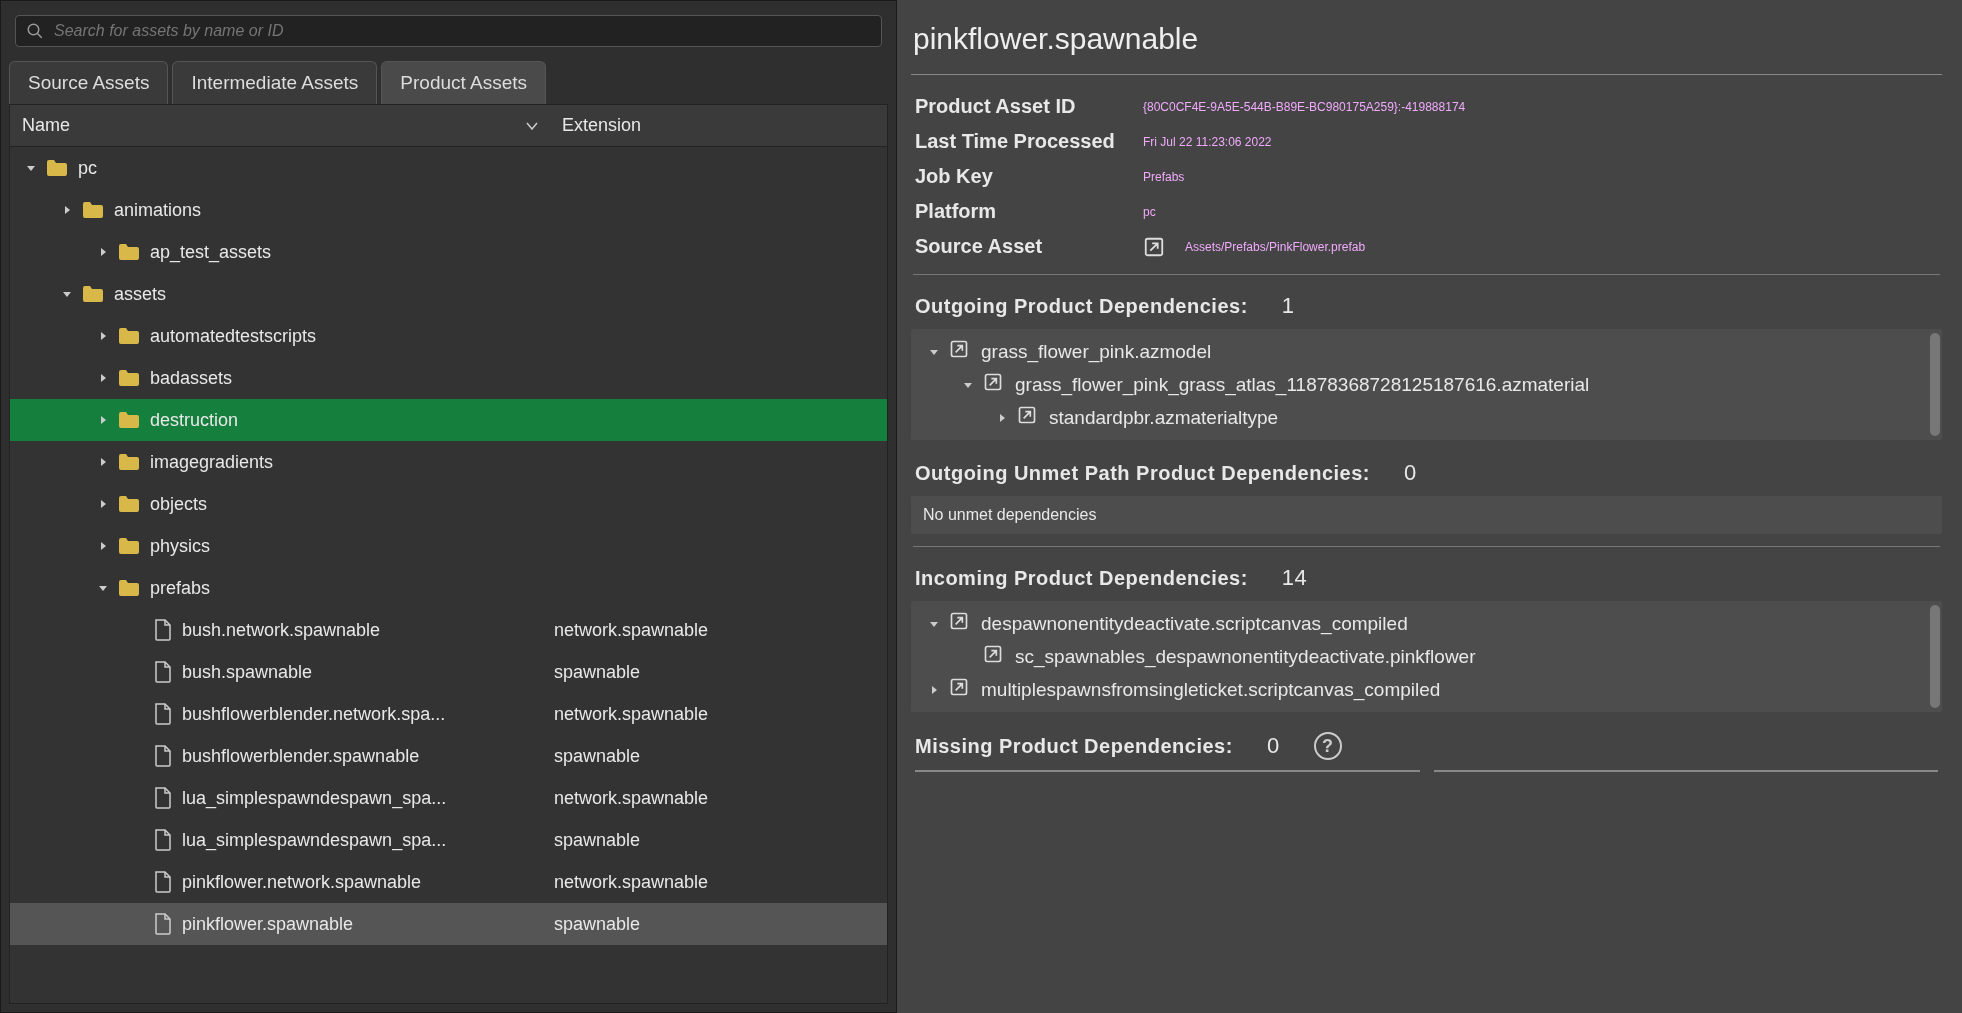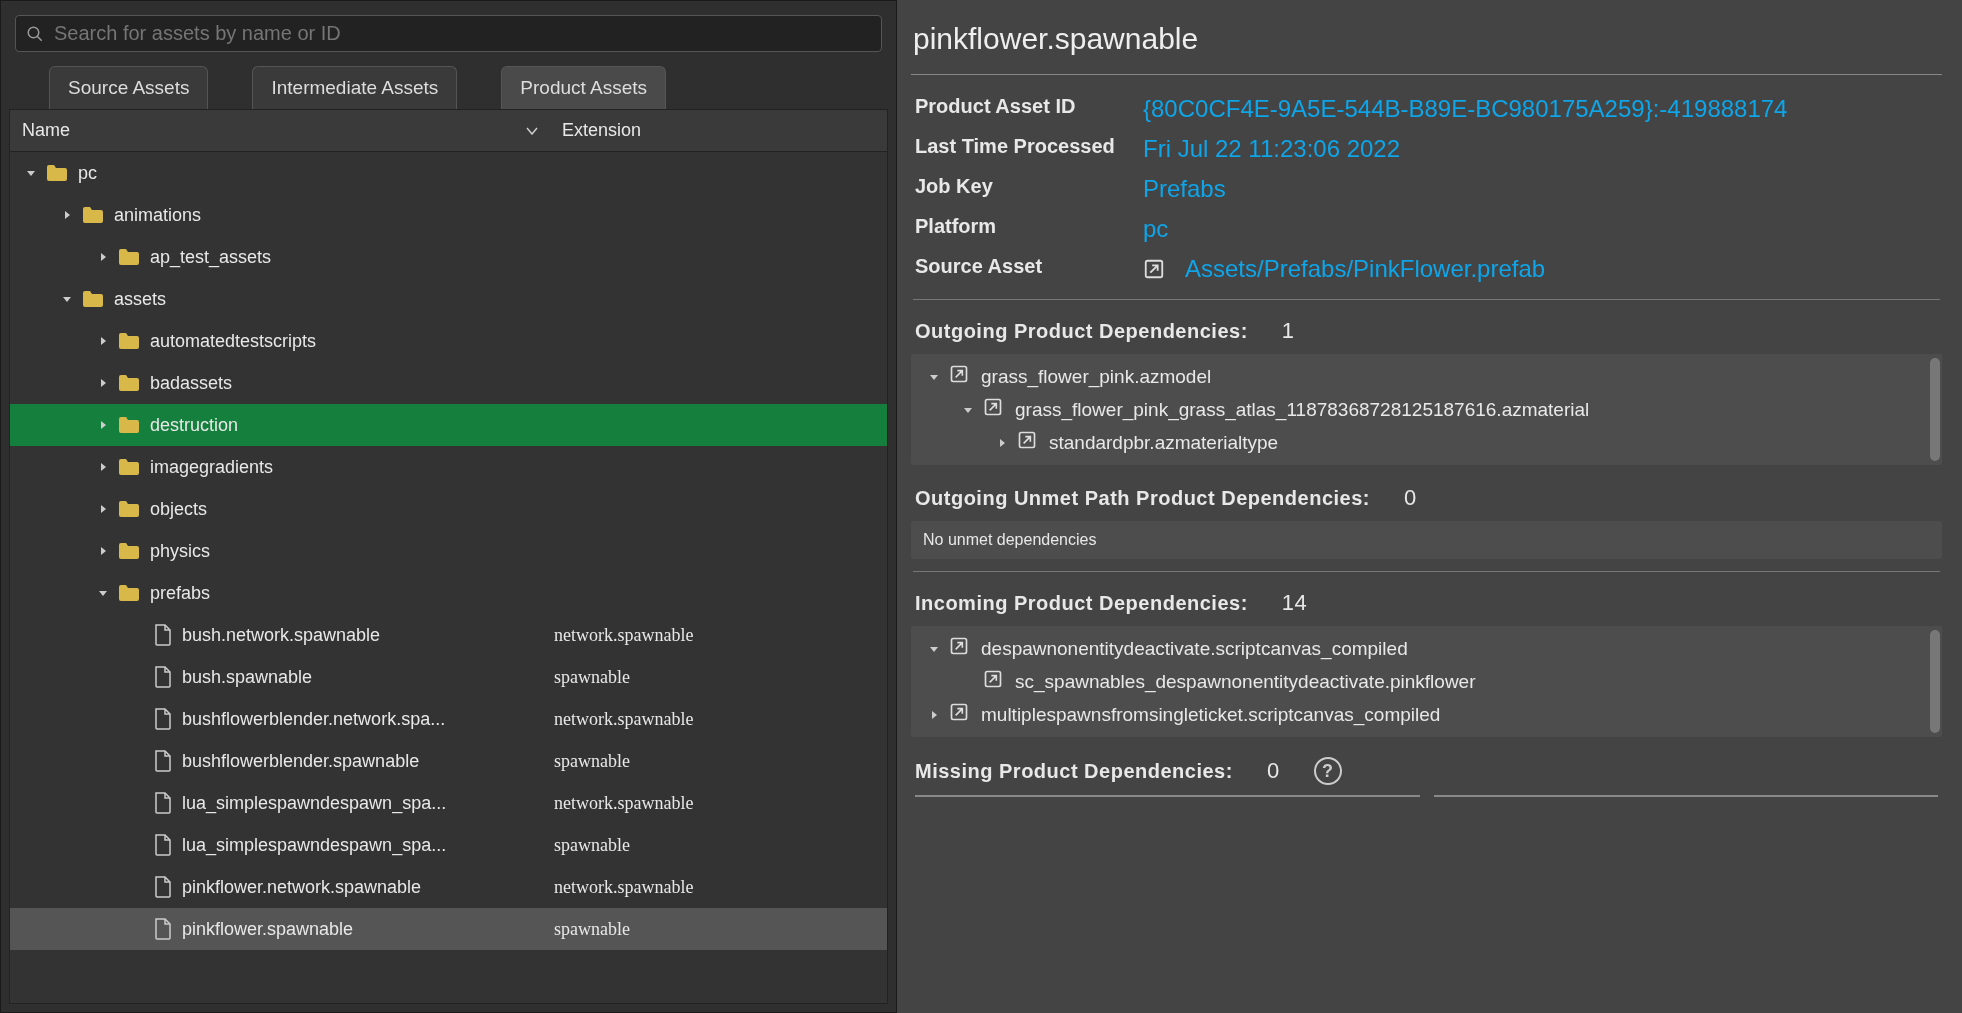--- a/index.html
+++ b/index.html
@@ -35,38 +35,38 @@
     align-items: center;
     padding: 6px 10px;
     margin: 10px 10px 14px 10px;
   }
   .search-bar svg { flex-shrink: 0; margin-right: 10px; }
   .search-bar input {
     background: transparent;
     border: none;
     outline: none;
     color: #fdba74;
-    font-size: 20px;
+    font-size: 16px;
     width: 100%;
+    font-style: italic;
   }
   .tabs {
     display: flex;
     gap: 4px;
     padding: 0 4px;
   }
   .tab {
     background: #3a3a3a;
     border: 1px solid #555;
     border-bottom: none;
     border-radius: 6px 6px 0 0;
     padding: 10px 18px;
     color: #ddd;
     cursor: pointer;
     font-size: 19px;
-    margin-left: 40px;
   }
   .tab.active {
     background: #4a4a4a;
   }
   .tree-container {
     background: #333;
     border: 1px solid #222;
     flex: 1;
     margin: 0 4px 4px 4px;
     overflow: auto;
@@ -101,21 +101,20 @@
     width: 532px;
     display: flex;
     align-items: center;
     overflow: hidden;
     white-space: nowrap;
   }
   .tree-row .ext-cell {
     flex: 1;
     padding-left: 4px;
     white-space: nowrap;
-    font-family: Liberation Serif, serif;
   }
   .indent { display: inline-block; flex-shrink: 0; }
   .arrow {
     width: 18px;
     height: 18px;
     display: inline-flex;
     align-items: center;
     justify-content: center;
     margin-right: 6px;
     flex-shrink: 0;
@@ -129,21 +128,21 @@
   .detail-title {
     font-size: 30px;
     color: #eee;
     padding: 6px 2px 18px 2px;
     border-bottom: 1px solid #888;
     margin-bottom: 14px;
   }
   .info-table { width: 100%; }
   .info-row { display: flex; padding: 6px 4px; }
   .info-label { width: 228px; font-weight: 600; font-size: 20px; }
-  .info-value { flex: 1; font-size: 24px; color: #0ea5e9; display: flex; align-items: center; gap: 20px; }
+  .info-value { flex: 1; font-size: 12px; color: #f0abfc; display: flex; align-items: center; gap: 20px; }
   .link-icon { width: 22px; height: 22px; flex-shrink: 0; }
   .section-divider { border-top: 1px solid #777; margin: 10px 2px 10px 2px; }
   .section-header {
     display: flex;
     align-items: center;
     gap: 34px;
     padding: 8px 4px 10px 4px;
     font-weight: 600;
     font-size: 20px;
     letter-spacing: 0.5px;

